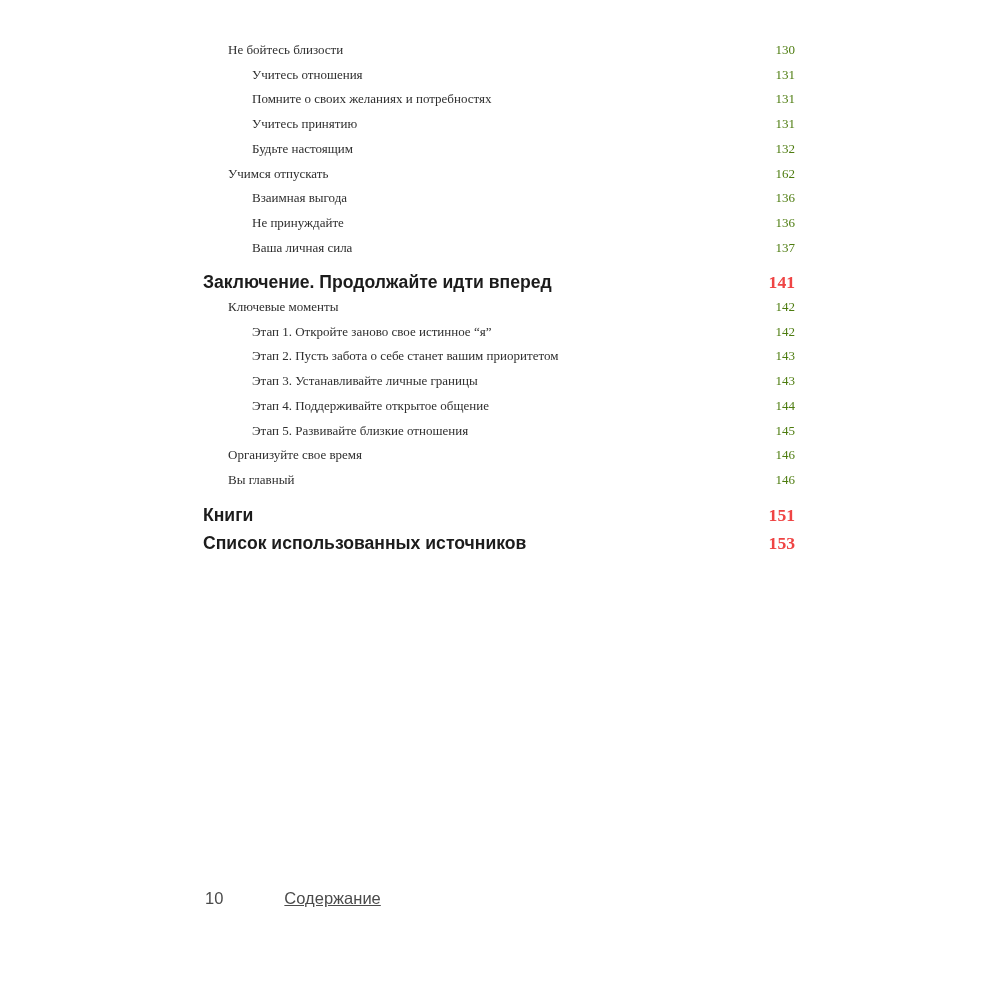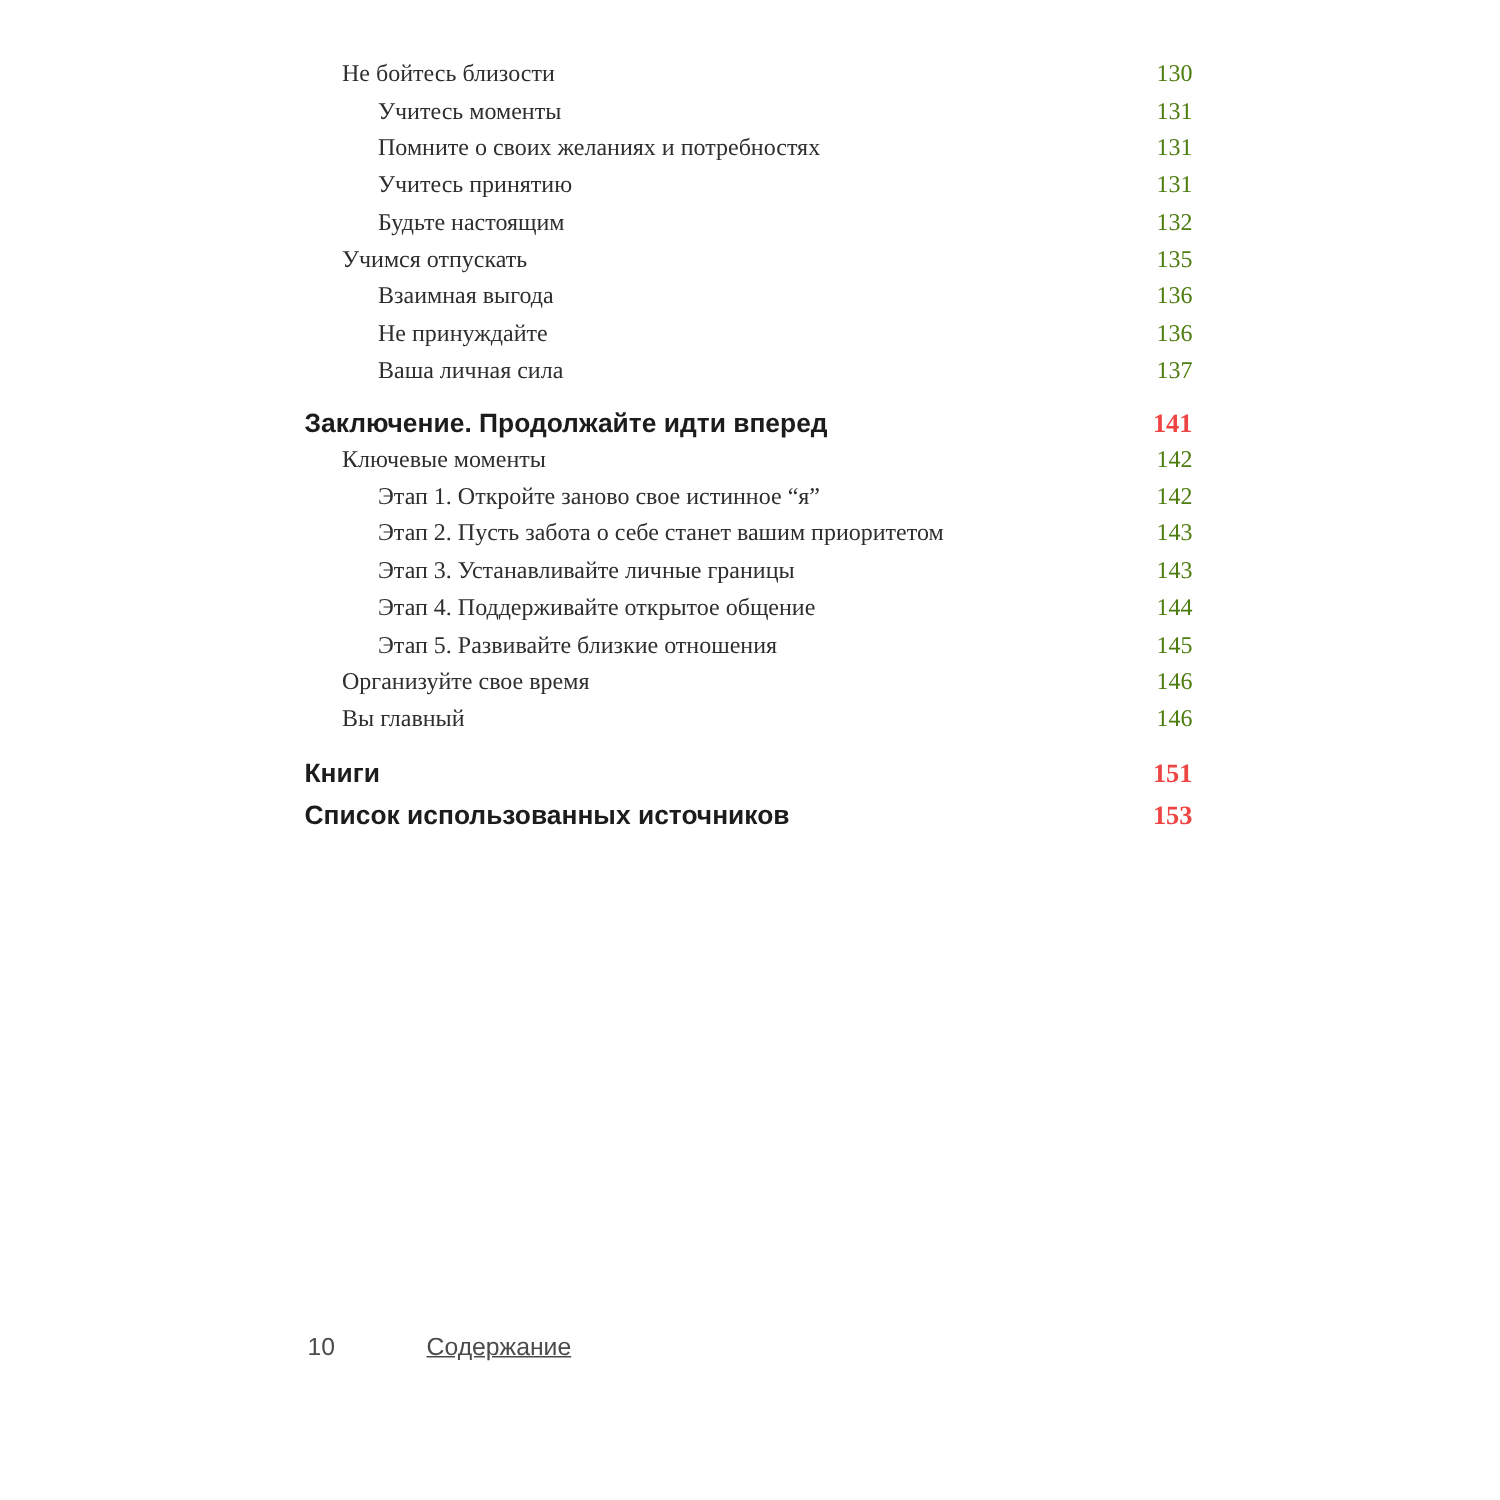--- a/index.html
+++ b/index.html
@@ -19,21 +19,21 @@
   .toc {
     position: absolute;
     left: 203px;
     top: 38px;
     width: 592px;
   }
   .toc-row {
     display: flex;
     align-items: baseline;
     line-height: 24.7px;
-    font-size: 16px;
+    font-size: 13px;
     color: #2e2e2e;
   }
   .toc-row .title { white-space: nowrap; }
   .toc-row .pagenum {
     margin-left: auto;
     padding-left: 14px;
     font-family: "Liberation Serif", serif;
     font-weight: 400;
     color: #4d7c0f;
   }
@@ -63,38 +63,38 @@
 </head>
 <body>
 
 <div class="page">
   <div class="toc">
       <div class="toc-row lvl-2">
     <span class="title">Не бойтесь близости</span>
     <span class="pagenum">130</span>
   </div>
       <div class="toc-row lvl-3">
-    <span class="title">Учитесь моменты</span>
+    <span class="title">Учитесь отношения</span>
     <span class="pagenum">131</span>
   </div>
       <div class="toc-row lvl-3">
     <span class="title">Помните о своих желаниях и потребностях</span>
     <span class="pagenum">131</span>
   </div>
       <div class="toc-row lvl-3">
     <span class="title">Учитесь принятию</span>
     <span class="pagenum">131</span>
   </div>
       <div class="toc-row lvl-3">
     <span class="title">Будьте настоящим</span>
     <span class="pagenum">132</span>
   </div>
       <div class="toc-row lvl-2">
     <span class="title">Учимся отпускать</span>
-    <span class="pagenum">135</span>
+    <span class="pagenum">162</span>
   </div>
       <div class="toc-row lvl-3">
     <span class="title">Взаимная выгода</span>
     <span class="pagenum">136</span>
   </div>
       <div class="toc-row lvl-3">
     <span class="title">Не принуждайте</span>
     <span class="pagenum">136</span>
   </div>
       <div class="toc-row lvl-3">

